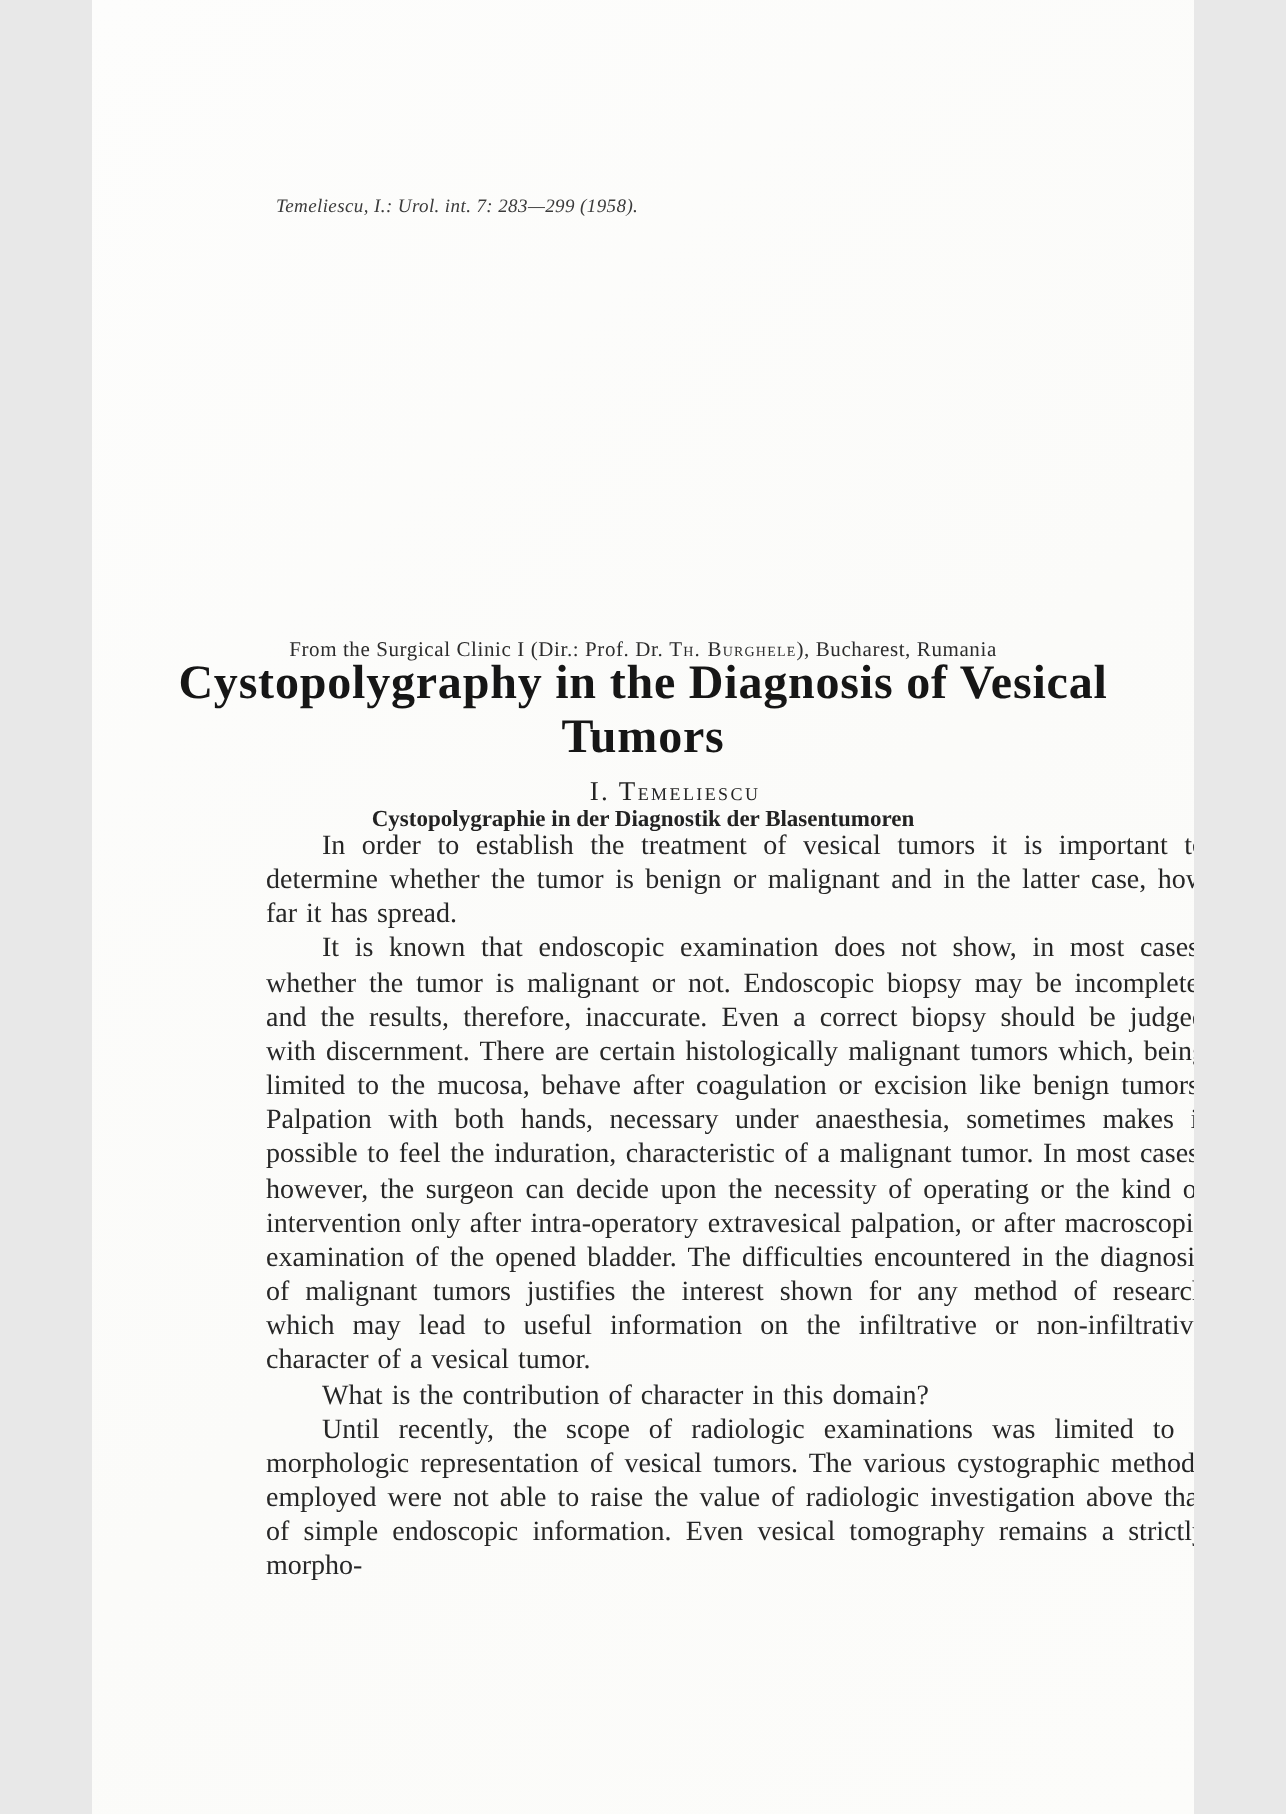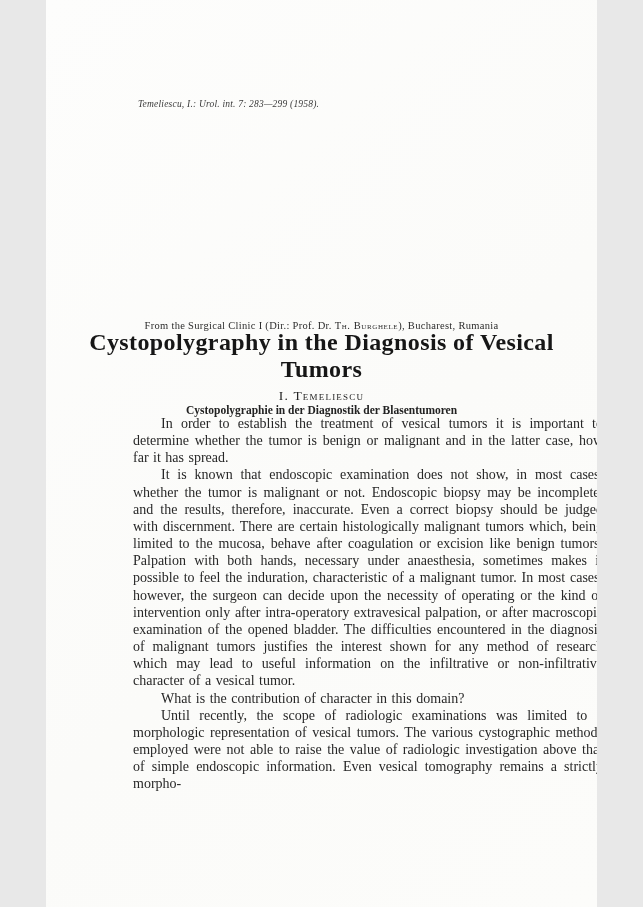--- a/index.html
+++ b/index.html
@@ -69,20 +69,21 @@
   .author {
     position: absolute;
     top: 388px;
     left: 0;
     width: 100%;
     text-align: center;
     font-size: 13.5px;
     font-variant: small-caps;
     letter-spacing: 1.2px;
     color: #242424;
+    padding-left: 16px;
   }
   .body-text {
     position: absolute;
     top: 415px;
     left: 87px;
     width: 470px;
     font-size: 14px;
     line-height: 17.15px;
     text-align: justify;
     color: #272727;

